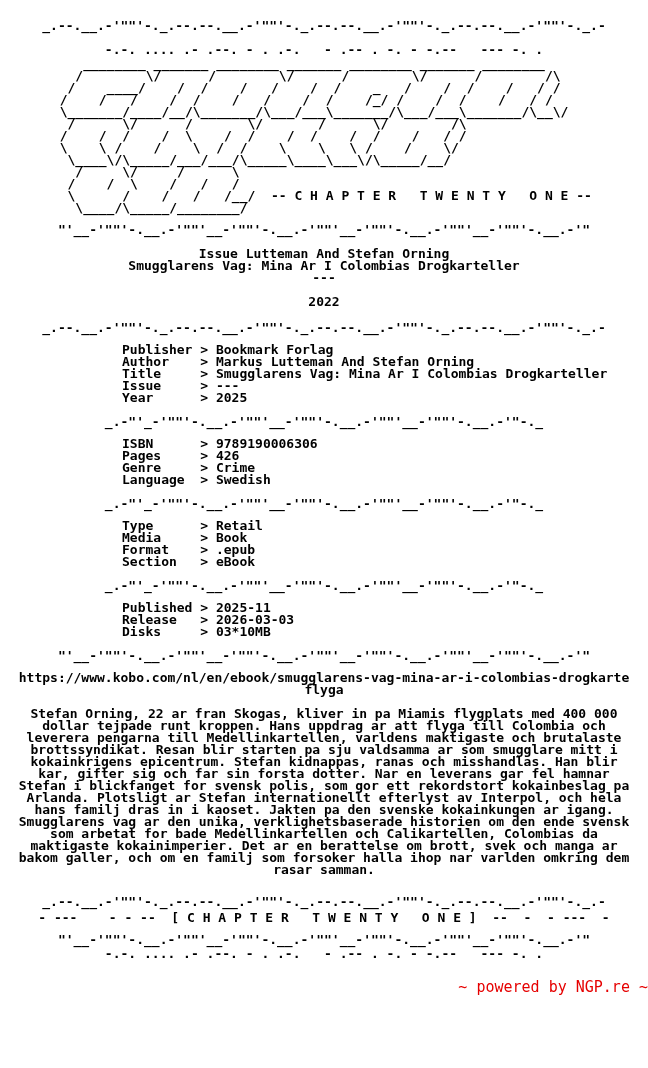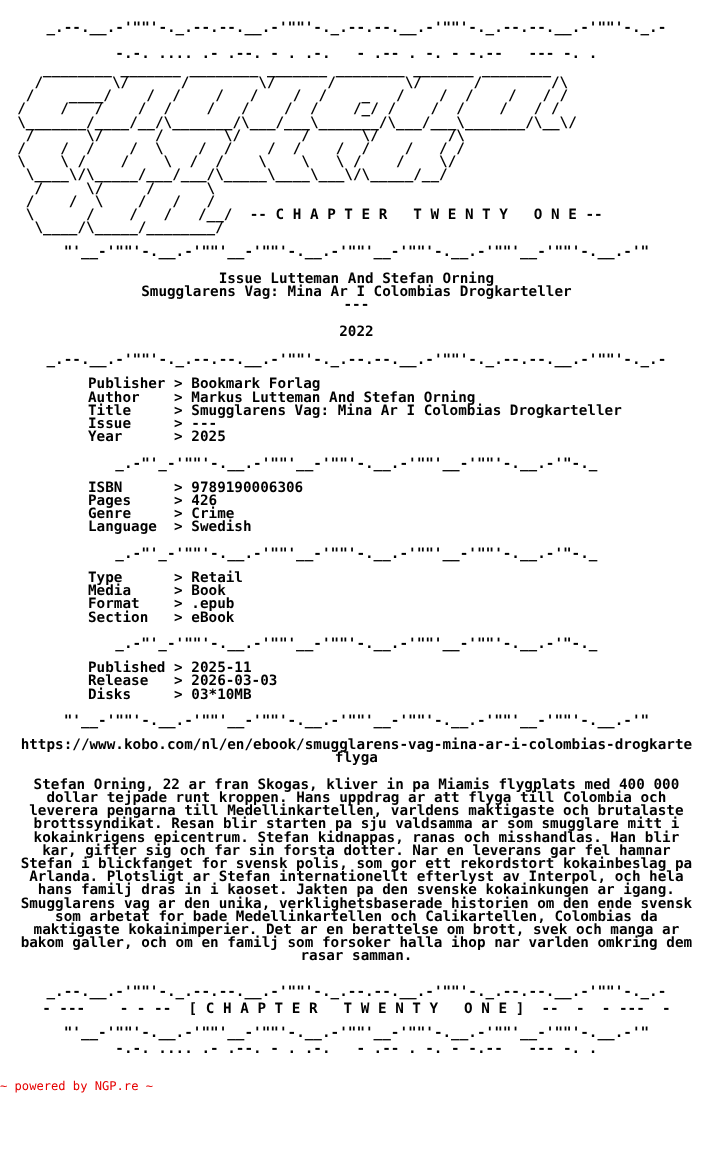--- a/index.html
+++ b/index.html
@@ -16,36 +16,36 @@
     line-height: 12px;
     color: #000000;
     overflow: hidden;
   }
   pre {
     margin: 0;
     font: inherit;
     white-space: pre;
   }
   .center { text-align: center; }
-  .indent { padding-left: 80px; }
+  .indent { padding-left: 80px; margin-left: 42px; }
 
   .mt20 { margin-top: 20px; }
   .mt14 { margin-top: 14px; }
   .mt12 { margin-top: 12px; }
   .mt10 { margin-top: 10px; }
   .mt4  { margin-top: 4px; }
   .mt2  { margin-top: 2px; }
 
-  .logo { line-height: 12px; }
+  .logo { line-height: 12px; margin-left: 44px; }
 
   .footer {
     font-weight: normal;
-    font-size: 11px;
+    font-size: 15px;
     line-height: 15px;
-    text-align: left;
+    text-align: right;
   }
   .pb20 { padding-bottom: 24px; }
 </style>
 </head>
 <body style="background: rgb(255, 255, 255);">
 
 <div class="nfo" style="color: rgb(0, 0, 0);">
 
   <pre class="center mt20">_.--.__.-'""'-._.--.--.__.-'""'-._.--.--.__.-'""'-._.--.--.__.-'""'-._.-</pre>
 

